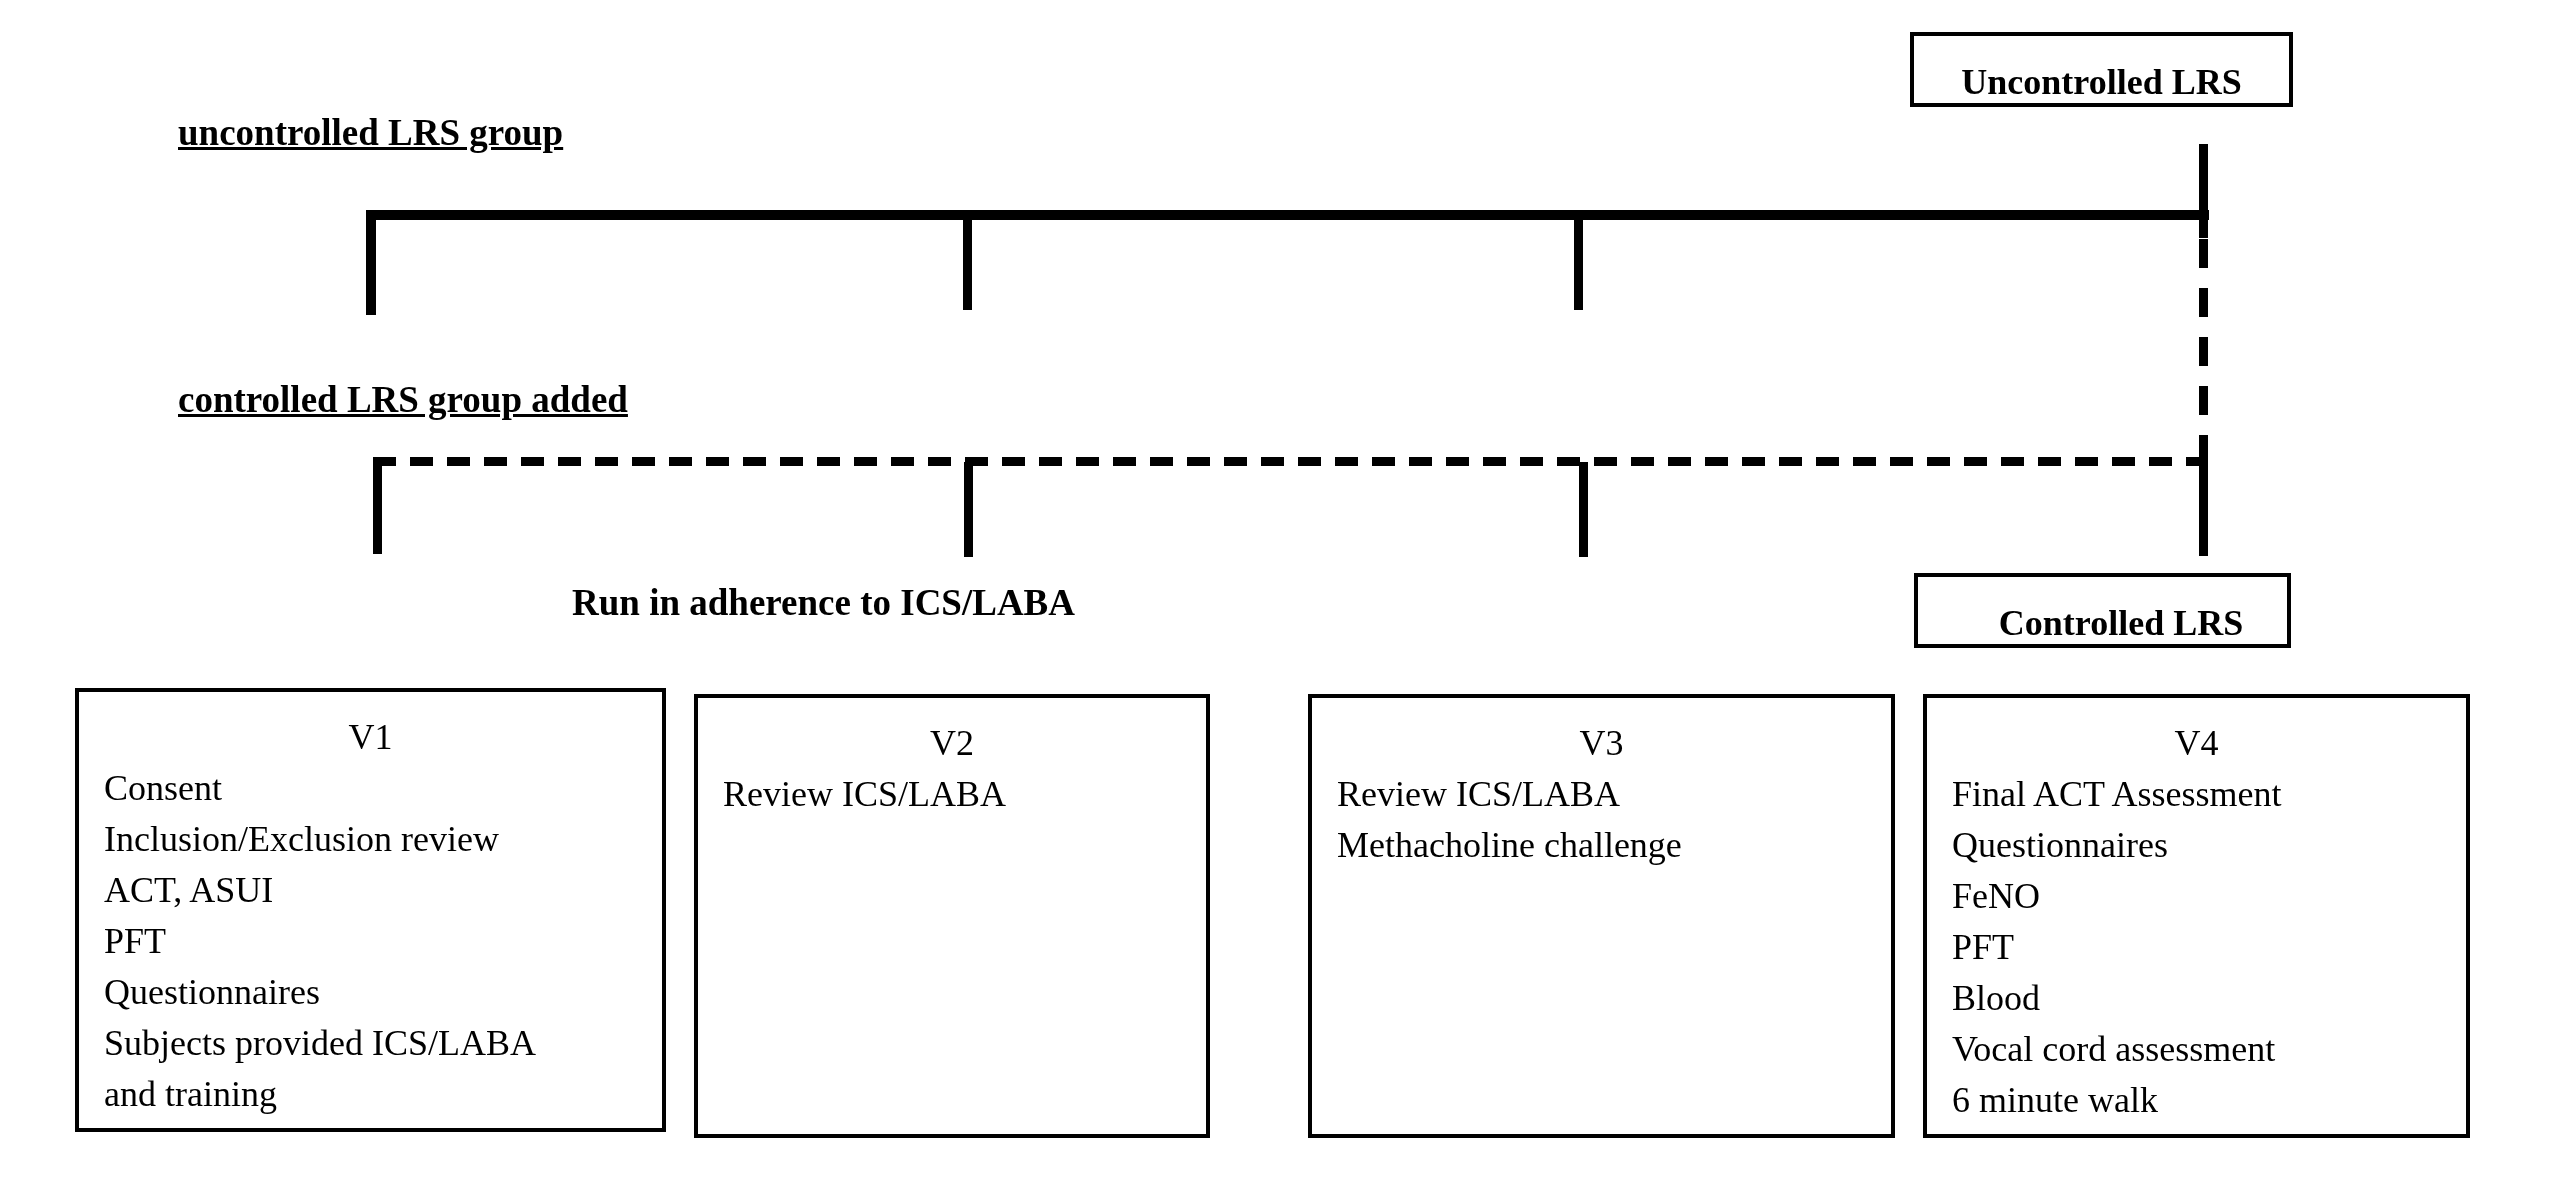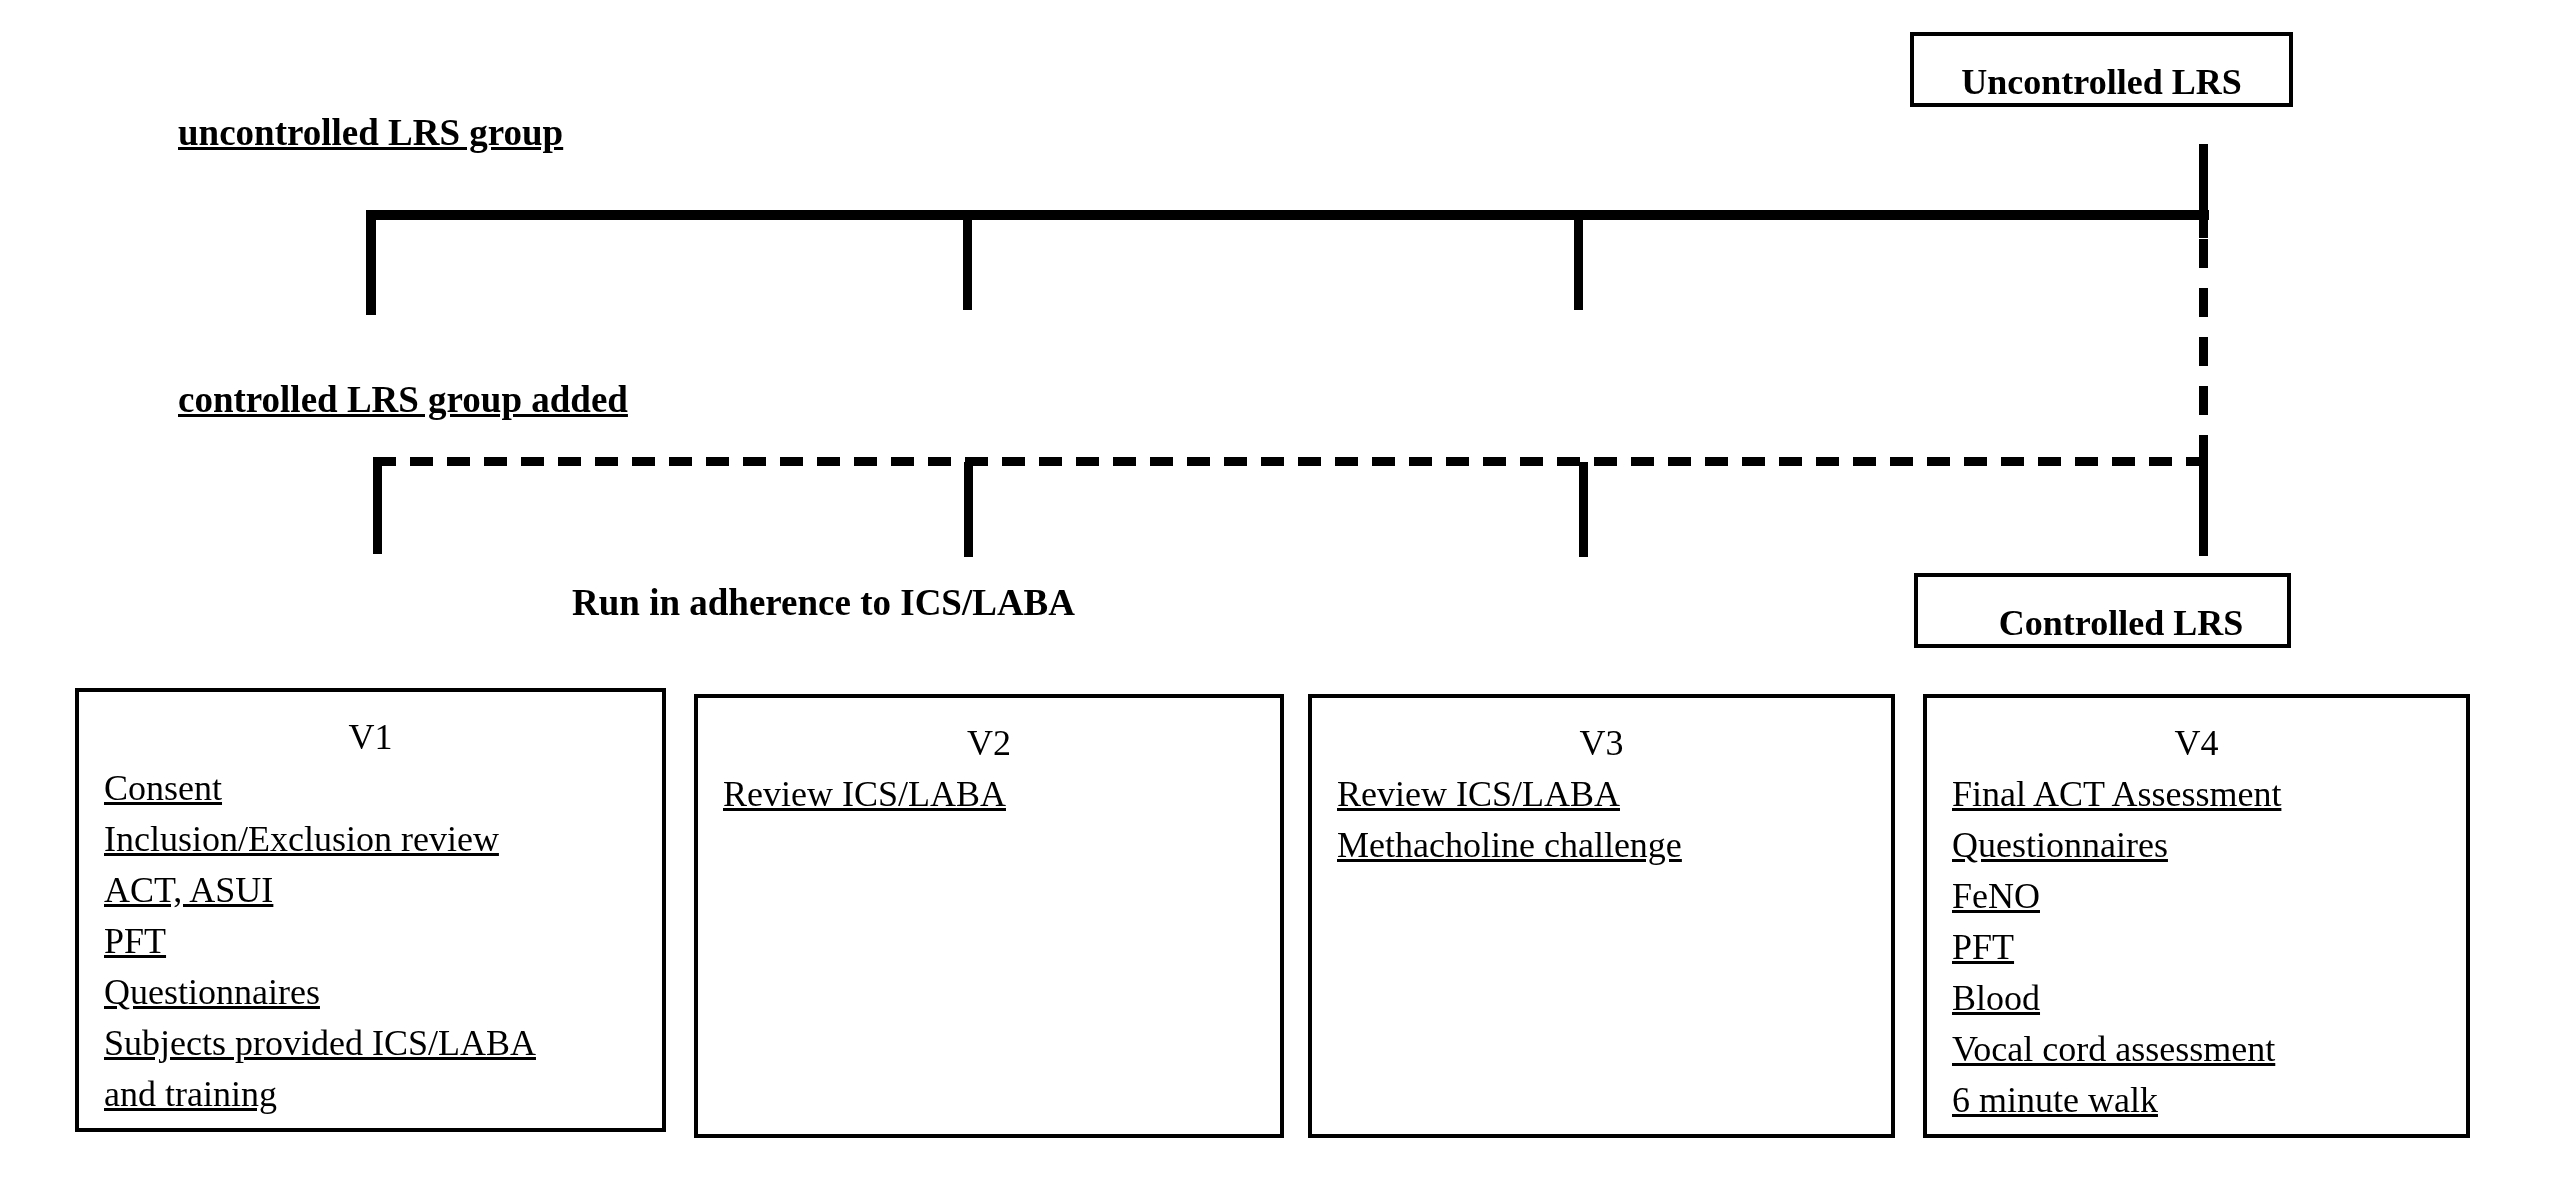--- a/index.html
+++ b/index.html
@@ -71,21 +71,20 @@
     text-align: center;
     padding-top: 20px;
   }
 
   .visit-items { }
 
   .box-line {
     padding-left: 25px;
     padding-right: 7px;
     white-space: nowrap;
-    text-decoration: underline;
   }
 </style>
 </head>
 <body>
 
 <div class="canvas">
 
   <div class="group-label" style="left:178px; top:108px;">uncontrolled LRS group</div>
 
   <div class="group-label" style="left:178px; top:375px;">controlled LRS group added</div>
@@ -120,21 +119,21 @@
         <div class="box-line">Consent</div>
         <div class="box-line">Inclusion/Exclusion review</div>
         <div class="box-line">ACT, ASUI</div>
         <div class="box-line">PFT</div>
         <div class="box-line">Questionnaires</div>
         <div class="box-line">Subjects provided ICS/LABA</div>
         <div class="box-line">and training</div>
       </div>
   </div>
 
-  <div class="visit-box" style="left:694px; top:694px; width:590px; height:444px;">
+  <div class="visit-box" style="left:694px; top:694px; width:516px; height:444px;">
     <div class="visit-title">V2</div>
     <div class="visit-items">
         <div class="box-line">Review ICS/LABA</div>
       </div>
   </div>
 
   <div class="visit-box" style="left:1308px; top:694px; width:587px; height:444px;">
     <div class="visit-title">V3</div>
     <div class="visit-items">
         <div class="box-line">Review ICS/LABA</div>

